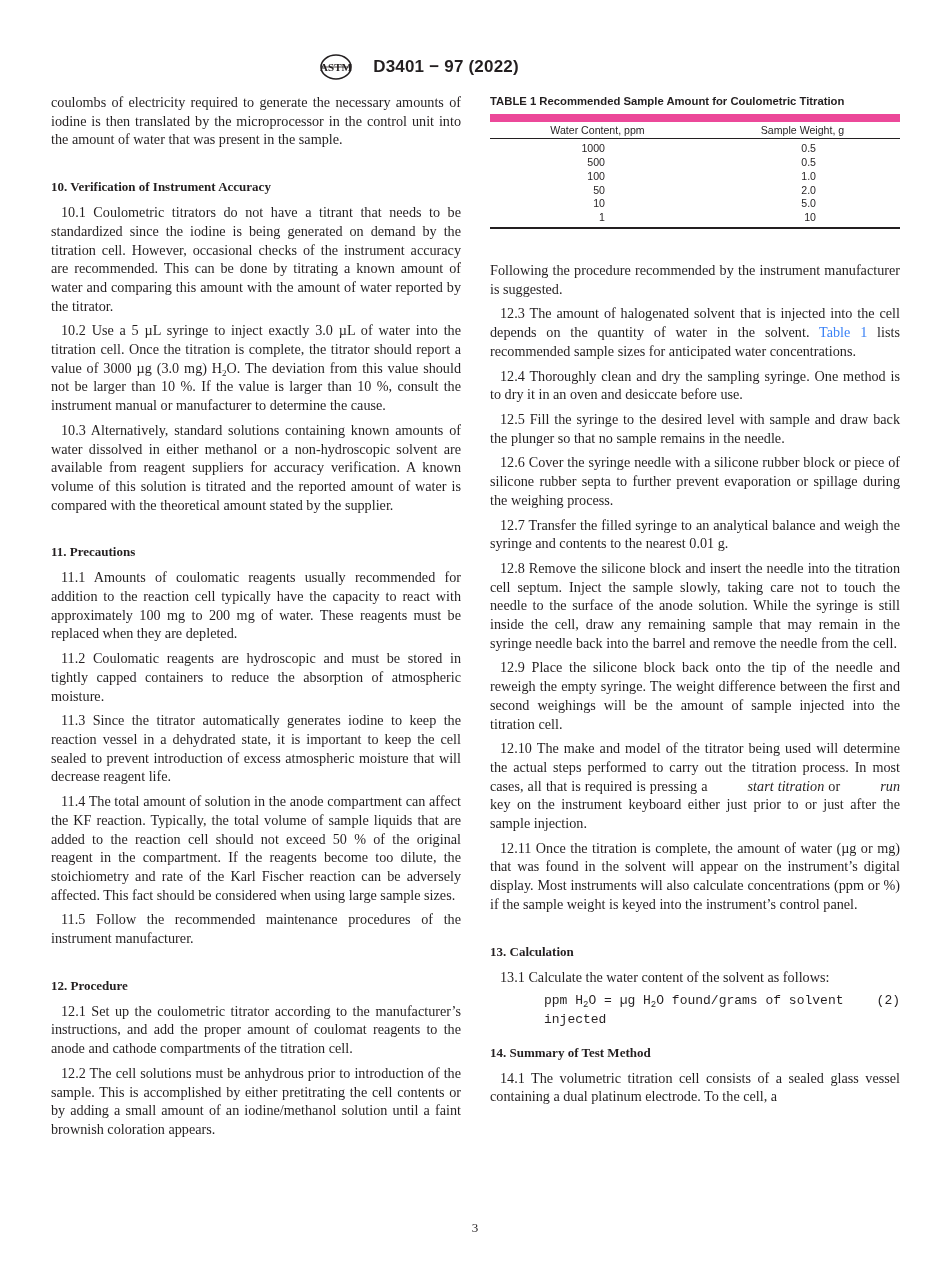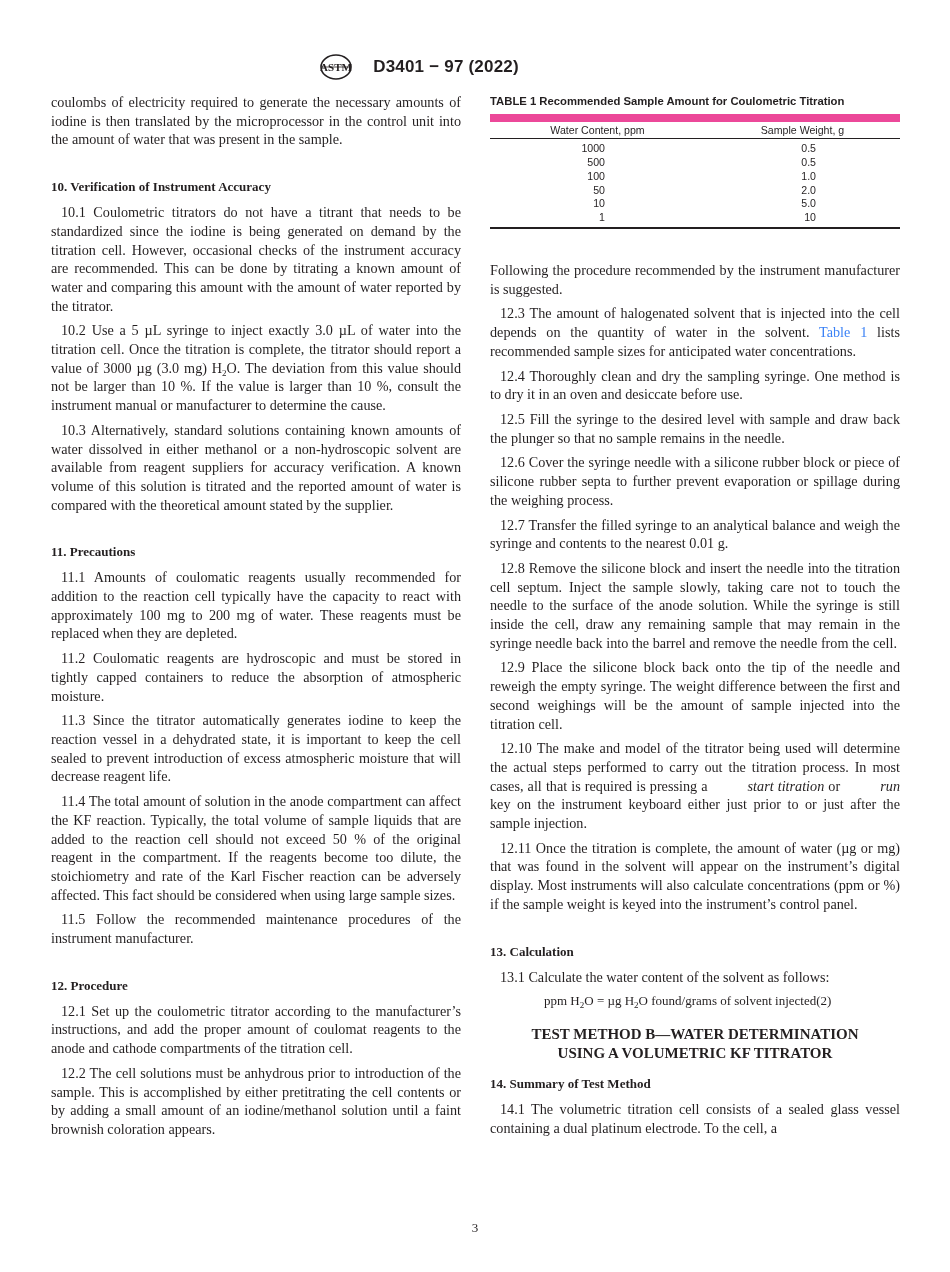--- a/index.html
+++ b/index.html
@@ -46,21 +46,21 @@
     table.t1 th { font-weight: normal; padding: 2px 0 1px 0; border-bottom: 1px solid #231f20; }
     table.t1 td { padding: 0; }
     table.t1 tr.first td { padding-top: 3px; }
     table.t1 tr.last td { padding-bottom: 2px; }
     .c1 { width: 215px; }
     .num1 { text-align: right; padding-right: 100px !important; }
     .num2 { text-align: right; padding-right: 84px !important; }
 
     .eq {
       display: flex; justify-content: flex-start; align-items: baseline;
-      font-size: 13px; margin: 2px 0 14px 0; padding-left: 54px;
+      font-size: 13px; margin: 2px 0 14px 0; padding-left: 54px; font-family: Liberation Mono, monospace;
     }
     .method-title {
       text-align: center; font-weight: bold; font-size: 15px; line-height: 19px;
       margin: 0 0 12px 0;
     }
     .page-num {
       position: absolute; top: 1220px; left: 0; width: 950px; text-align: center; font-size: 13px;
     }
   </style>
 </head>
@@ -144,22 +144,18 @@
   <p class="ind"><span>12.10  The make and model of the titrator being used will determine the actual steps performed to carry out the titration process. In most cases, all that is required is pressing a </span><em>start titration</em><span> or </span><em>run</em><span> key on the instrument keyboard either just prior to or just after the sample injection.</span></p>
   <p class="ind">12.11  Once the titration is complete, the amount of water (µg or mg) that was found in the solvent will appear on the instrument’s digital display. Most instruments will also calculate concentrations (ppm or %) if the sample weight is keyed into the instrument’s control panel.</p>
 
   <h3>13.  Calculation</h3>
   <p class="ind">13.1  Calculate the water content of the solvent as follows:</p>
   <div class="eq">
     <span><span>ppm H</span><span class="sub">2</span><span>O = µg H</span><span class="sub">2</span><span>O found/grams of solvent injected</span></span>
     <span>(2)</span>
   </div>
 
-  <div class="method-title">
-    <div>TEST METHOD B—WATER DETERMINATION</div>
-    <div>USING A VOLUMETRIC KF TITRATOR</div>
-  </div>
 
   <h3 style="margin-top:0">14.  Summary of Test Method</h3>
   <p class="ind">14.1  The volumetric titration cell consists of a sealed glass vessel containing a dual platinum electrode. To the cell, a</p>
 </div>
 
 <div class="page-num">3</div>
 
 </body></html>

